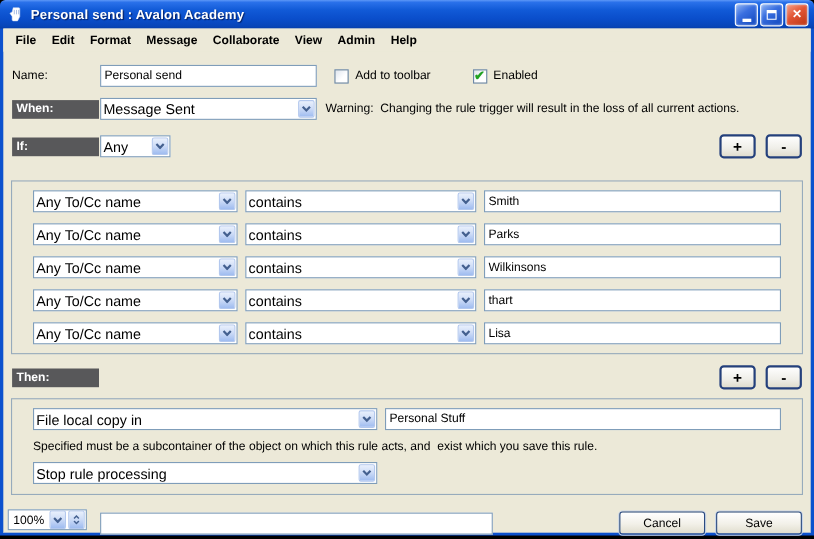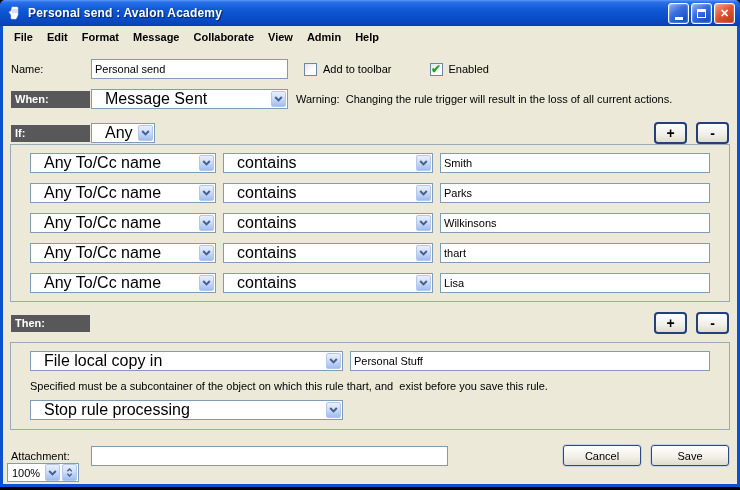--- a/index.html
+++ b/index.html
@@ -27,21 +27,21 @@
   .menu-item { padding:2px 7px; color:#000; }
   
   .content { padding:0 8px; }
   .row { display:flex; align-items:center; }
   .lbl { font-size:11px; color:#000; }
   .dark-label { width:79px; height:17px; background:#58585A; color:#fff; font-size:11px; font-weight:bold;
                 display:flex; align-items:center; padding-left:4px; flex:none; }
   input.txt { height:20px; border:1px solid #7F9DB9; background:#fff; font-family:"Liberation Sans",sans-serif;
               font-size:11px; padding:0 3px; outline:none; }
   .combo { height:20px; border:1px solid #7F9DB9; background:#fff; display:flex; align-items:center; flex:none; }
-  .combo .sel { flex:1; font-size:16px; padding-left:13px; white-space:nowrap; overflow:hidden; }
+  .combo .sel { flex:1; font-size:13px; padding-left:2px; white-space:nowrap; overflow:hidden; }
   .combo .arrow { width:15px; height:16px; margin:1px; border-radius:2px; flex:none;
                   background:linear-gradient(180deg,#e9f0fc 0%,#cfddf7 45%,#9fbcf0 100%);
                   border:1px solid #b3c8ee; display:flex; align-items:center; justify-content:center; }
   .checkbox { width:13px; height:13px; border:1px solid #6c88a8; background:linear-gradient(135deg,#dfe5ee,#fff 60%);
               display:inline-flex; align-items:center; justify-content:center; flex:none; }
   .checkbox .check { color:#21A121; font-size:12px; font-weight:bold; line-height:1; margin-top:-1px; }
   .pm-btn { width:33px; height:22px; border:2px solid #24407c; border-radius:4px;
             background:linear-gradient(180deg,#fefefe,#efeee8 60%,#e0ddce); font-weight:bold; font-size:14px;
             line-height:1; display:flex; align-items:center; justify-content:center; font-family:"Liberation Sans",sans-serif; }
   .panel { border:1px solid #97abbc; padding:8px 19px; margin:0 -1px; }
@@ -135,21 +135,21 @@
               <path d="M1.2 1 L4.5 4.4 L7.8 1" fill="none" stroke="#44608f" stroke-width="2"></path>
             </svg>
           </span>
       </span>
       <span style="flex:1;"></span>
       <span class="pm-btn">+</span>
       <span style="width:9px;"></span>
       <span class="pm-btn">-</span>
     </div>
 
-    <div class="panel" style="margin-top:0;">
+    <div class="panel" style="margin-top:20px;">
 
       <div class="row">
         <span class="combo" style="width:186px;">
           <span class="sel">Any To/Cc name</span>
           <span class="arrow">
               <svg class="chev" width="9" height="6" viewBox="0 0 9 6">
                 <path d="M1.2 1 L4.5 4.4 L7.8 1" fill="none" stroke="#44608f" stroke-width="2"></path>
               </svg>
             </span>
         </span>
@@ -270,21 +270,21 @@
           <span class="sel">File local copy in</span>
           <span class="arrow">
               <svg class="chev" width="9" height="6" viewBox="0 0 9 6">
                 <path d="M1.2 1 L4.5 4.4 L7.8 1" fill="none" stroke="#44608f" stroke-width="2"></path>
               </svg>
             </span>
         </span>
         <span style="width:7px;"></span>
         <input class="txt" style="flex: 1 1 0%;" value="Personal Stuff">
       </div>
-      <div class="lbl" style="margin-top:9px; white-space:pre;">Specified must be a subcontainer of the object on which this rule thart, and  exist before you save this rule.</div>
+      <div class="lbl" style="margin-top:9px; white-space:pre;">Specified must be a subcontainer of the object on which this rule acts, and  exist which you save this rule.</div>
       <div class="row" style="margin-top:8px;">
         <span class="combo" style="width:313px;">
           <span class="sel">Stop rule processing</span>
           <span class="arrow">
               <svg class="chev" width="9" height="6" viewBox="0 0 9 6">
                 <path d="M1.2 1 L4.5 4.4 L7.8 1" fill="none" stroke="#44608f" stroke-width="2"></path>
               </svg>
             </span>
         </span>
       </div>

